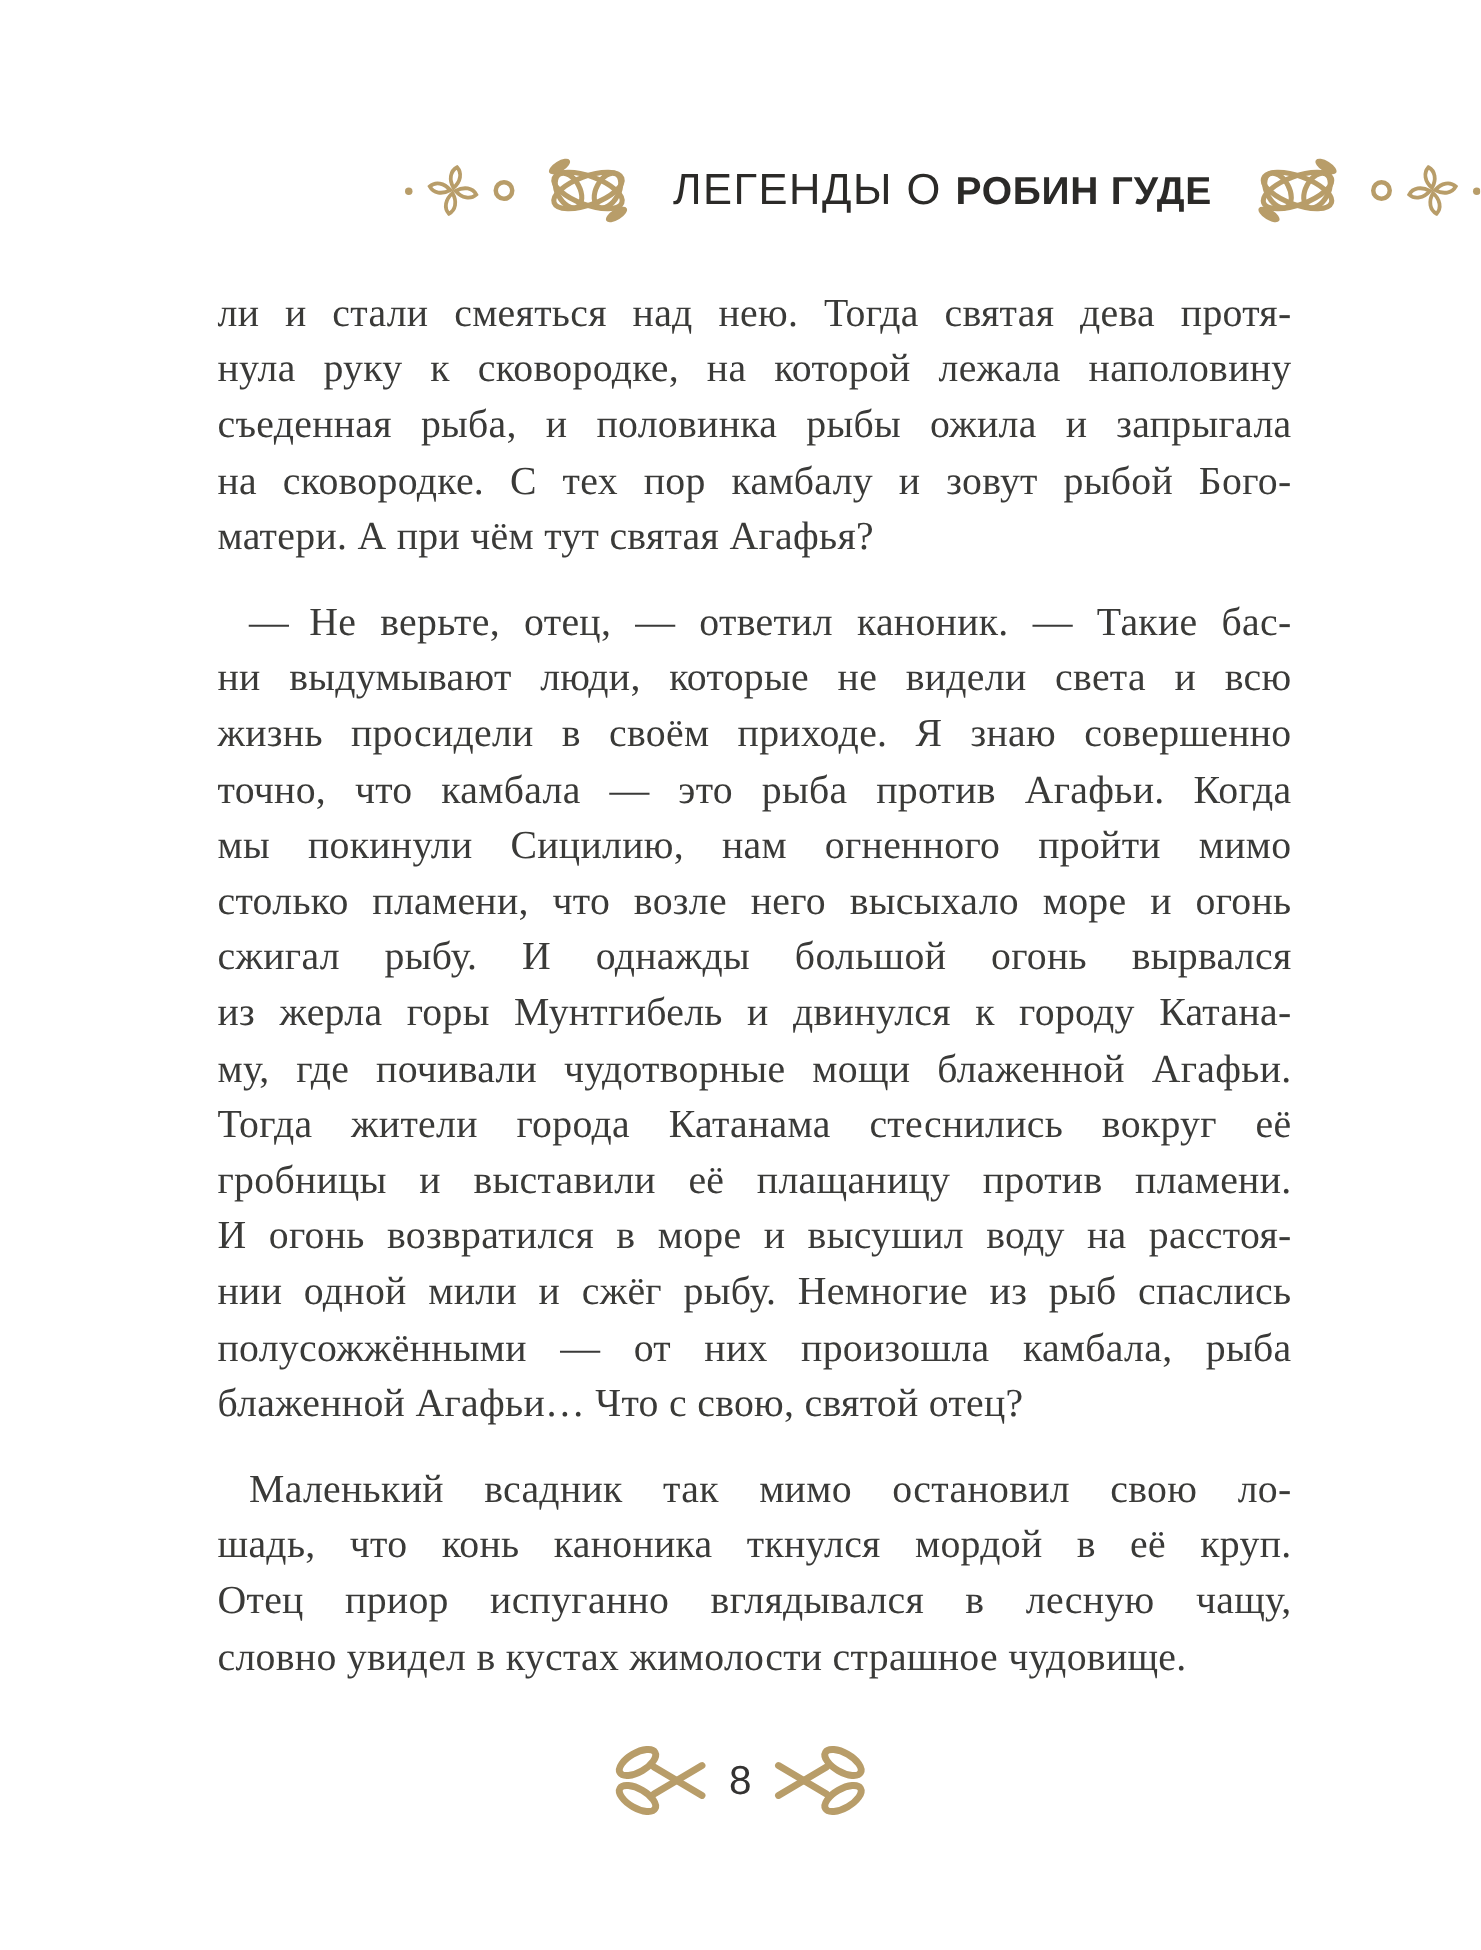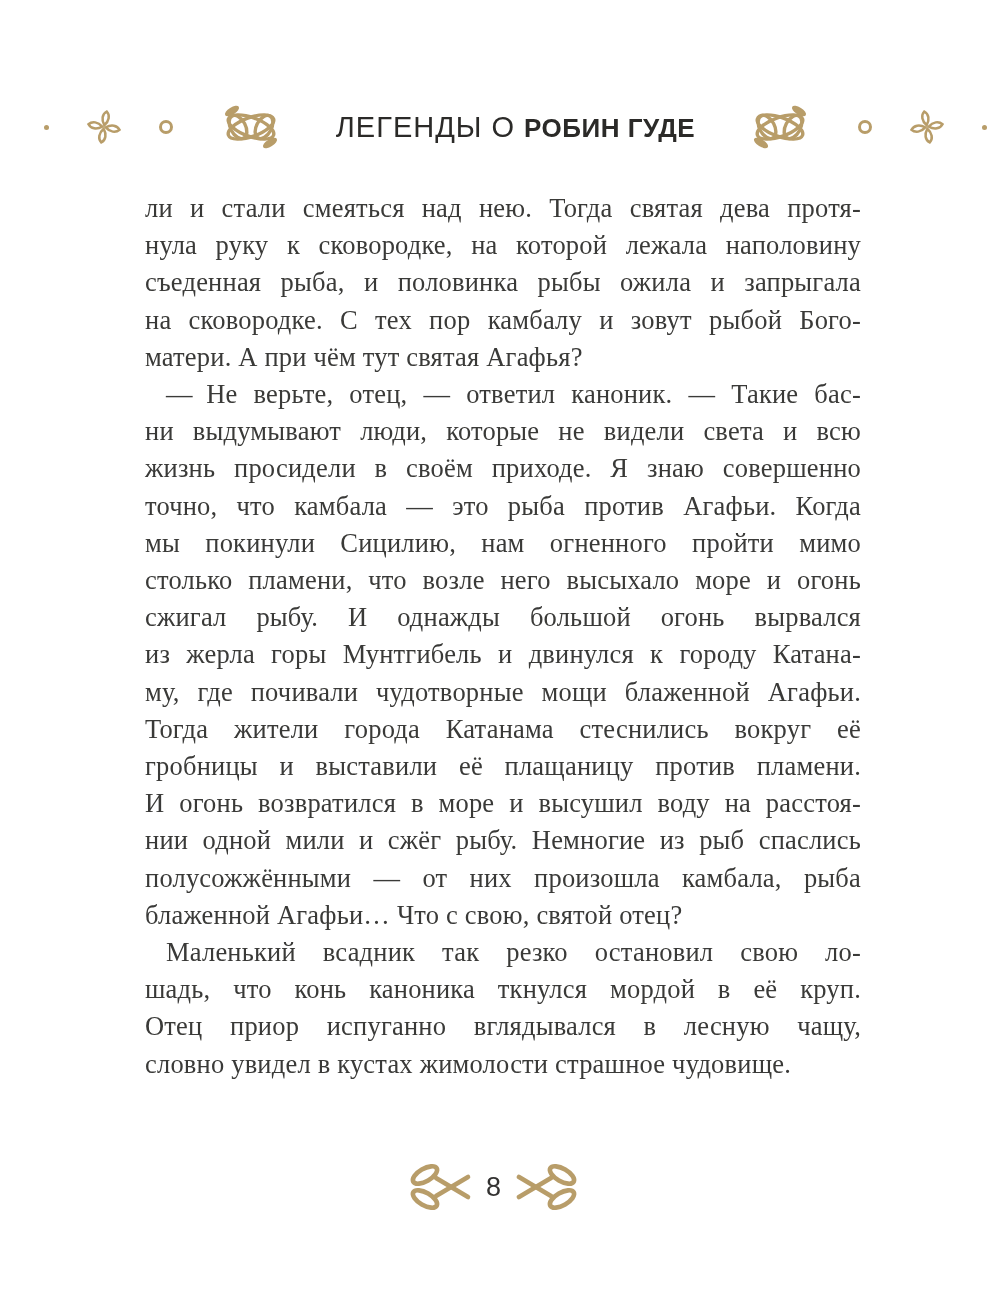--- a/index.html
+++ b/index.html
@@ -19,21 +19,21 @@
     font-family: "Liberation Serif", "DejaVu Serif", serif;
   }
 
   
   .header {
     position: absolute;
     top: 98px; left: 0; right: 0;
     height: 58px;
     display: flex;
     align-items: center;
-    justify-content: space-between;
+    justify-content: flex-end;
     gap: 9px;
     margin-left: 44px;
   }
   .orn { color: var(--gold); flex: 0 0 auto; display: flex; align-items: center; }
   .dot {
     width: 5px; height: 5px; border-radius: 50%;
     background: var(--gold);
   }
   .ring {
     width: 14px; height: 14px; border-radius: 50%;
@@ -72,21 +72,21 @@
     color: var(--body-text);
     letter-spacing: 0.2px;
   }
   .line {
     text-align: justify;
     text-align-last: justify;
     white-space: nowrap;  
     white-space: normal;
   }
   .line.last { text-align-last: left; }
-  .para.indent .line:first-child { text-indent: 21px; }
+  .para.indent .line:first-child { text-indent: 21px; margin-top: 20px; }
 
   
   .footer {
     position: absolute;
     top: 1160px; left: 0; right: 0;
     display: flex;
     align-items: center;
     justify-content: center;
     gap: 12px;
   }
@@ -188,21 +188,21 @@
         <div class="line">из жерла горы Мунтгибель и двинулся к городу Катана-</div>
         <div class="line">му, где почивали чудотворные мощи блаженной Агафьи.</div>
         <div class="line">Тогда жители города Катанама стеснились вокруг её</div>
         <div class="line">гробницы и выставили её плащаницу против пламени.</div>
         <div class="line">И огонь возвратился в море и высушил воду на расстоя-</div>
         <div class="line">нии одной мили и сжёг рыбу. Немногие из рыб спаслись</div>
         <div class="line">полусожжёнными — от них произошла камбала, рыба</div>
         <div class="line last">блаженной Агафьи… Что с свою, святой отец?</div>
       </div>
       <div class="para indent">
-        <div class="line">Маленький всадник так резко остановил свою ло-</div>
+        <div class="line">Маленький всадник так мимо остановил свою ло-</div>
         <div class="line">шадь, что конь каноника ткнулся мордой в её круп.</div>
         <div class="line">Отец приор испуганно вглядывался в лесную чащу,</div>
         <div class="line last">словно увидел в кустах жимолости страшное чудовище.</div>
       </div>
     </div>
 
   <div class="footer">
     <span class="orn">
       <svg width="66" height="54" viewBox="0 0 66 54">
         <g fill="none" stroke="currentColor" stroke-width="4.6" stroke-linecap="round">

